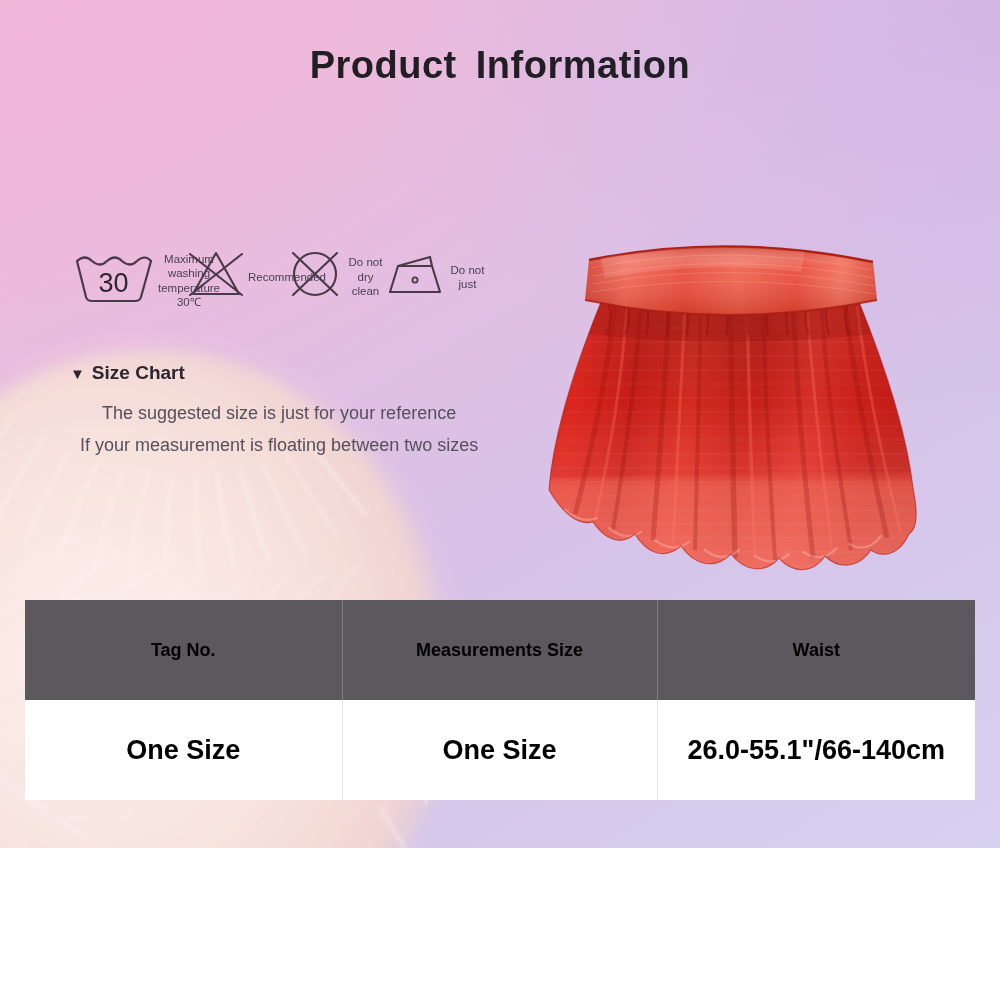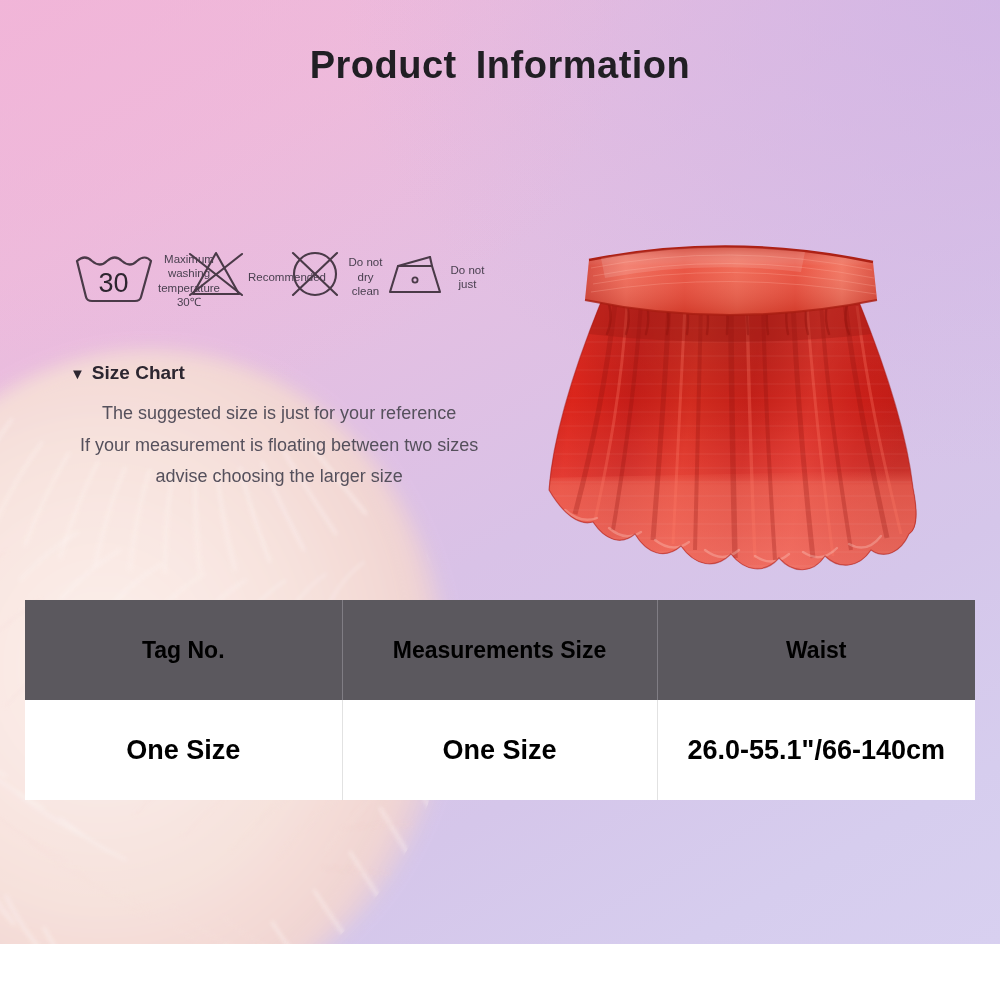--- a/index.html
+++ b/index.html
@@ -7,21 +7,21 @@
   html, body {
     width: 1000px;
     height: 1000px;
     overflow: hidden;
     font-family: "Liberation Sans", sans-serif;
   }
 
   #page {
     position: relative;
     width: 1000px;
-    height: 944px;
+    height: 848px;
     overflow: hidden;
     background:
       linear-gradient(150deg,
         #eeb8da 0%,
         #ecbcdd 18%,
         #e3bfe2 36%,
         #d9c2e7 55%,
         #d5c6ea 72%,
         #d6cdee 88%,
         #d8d0f0 100%);
@@ -145,21 +145,21 @@
   #size-table th, #size-table td {
     height: 100px;
     text-align: center;
     vertical-align: middle;
     font-weight: 700;
     color: #000;
     border: none;
   }
   #size-table thead th {
     background: #5b585e;
-    font-size: 23px;
+    font-size: 18px;
     border-right: 1px solid #807d84;
   }
   #size-table thead th:last-child { border-right: none; }
   #size-table tbody td {
     background: #ffffff;
     font-size: 27px;
     border-right: 1px solid #e2e2e2;
     text-align: center;
   }
   #size-table tbody td:last-child { border-right: none; }
@@ -343,21 +343,20 @@
   </div>
 
   <div id="size-chart-head">
     <span class="caret">▼</span>
     <span>Size Chart</span>
   </div>
 
   <div id="size-lines">
     <div>The suggested size is just for your reference</div>
     <div>If your measurement is floating between two sizes</div>
-    <div>advise choosing the larger size</div>
   </div>
 
   <svg id="product" viewBox="0 0 450 362" xmlns="http://www.w3.org/2000/svg">
     <defs>
       <linearGradient id="bandG" x1="0" y1="0" x2="1" y2="0">
         <stop offset="0%" stop-color="#d23a2c"></stop>
         <stop offset="14%" stop-color="#f0604c"></stop>
         <stop offset="34%" stop-color="#e8422f"></stop>
         <stop offset="52%" stop-color="#ef5c46"></stop>
         <stop offset="72%" stop-color="#e7412e"></stop>

